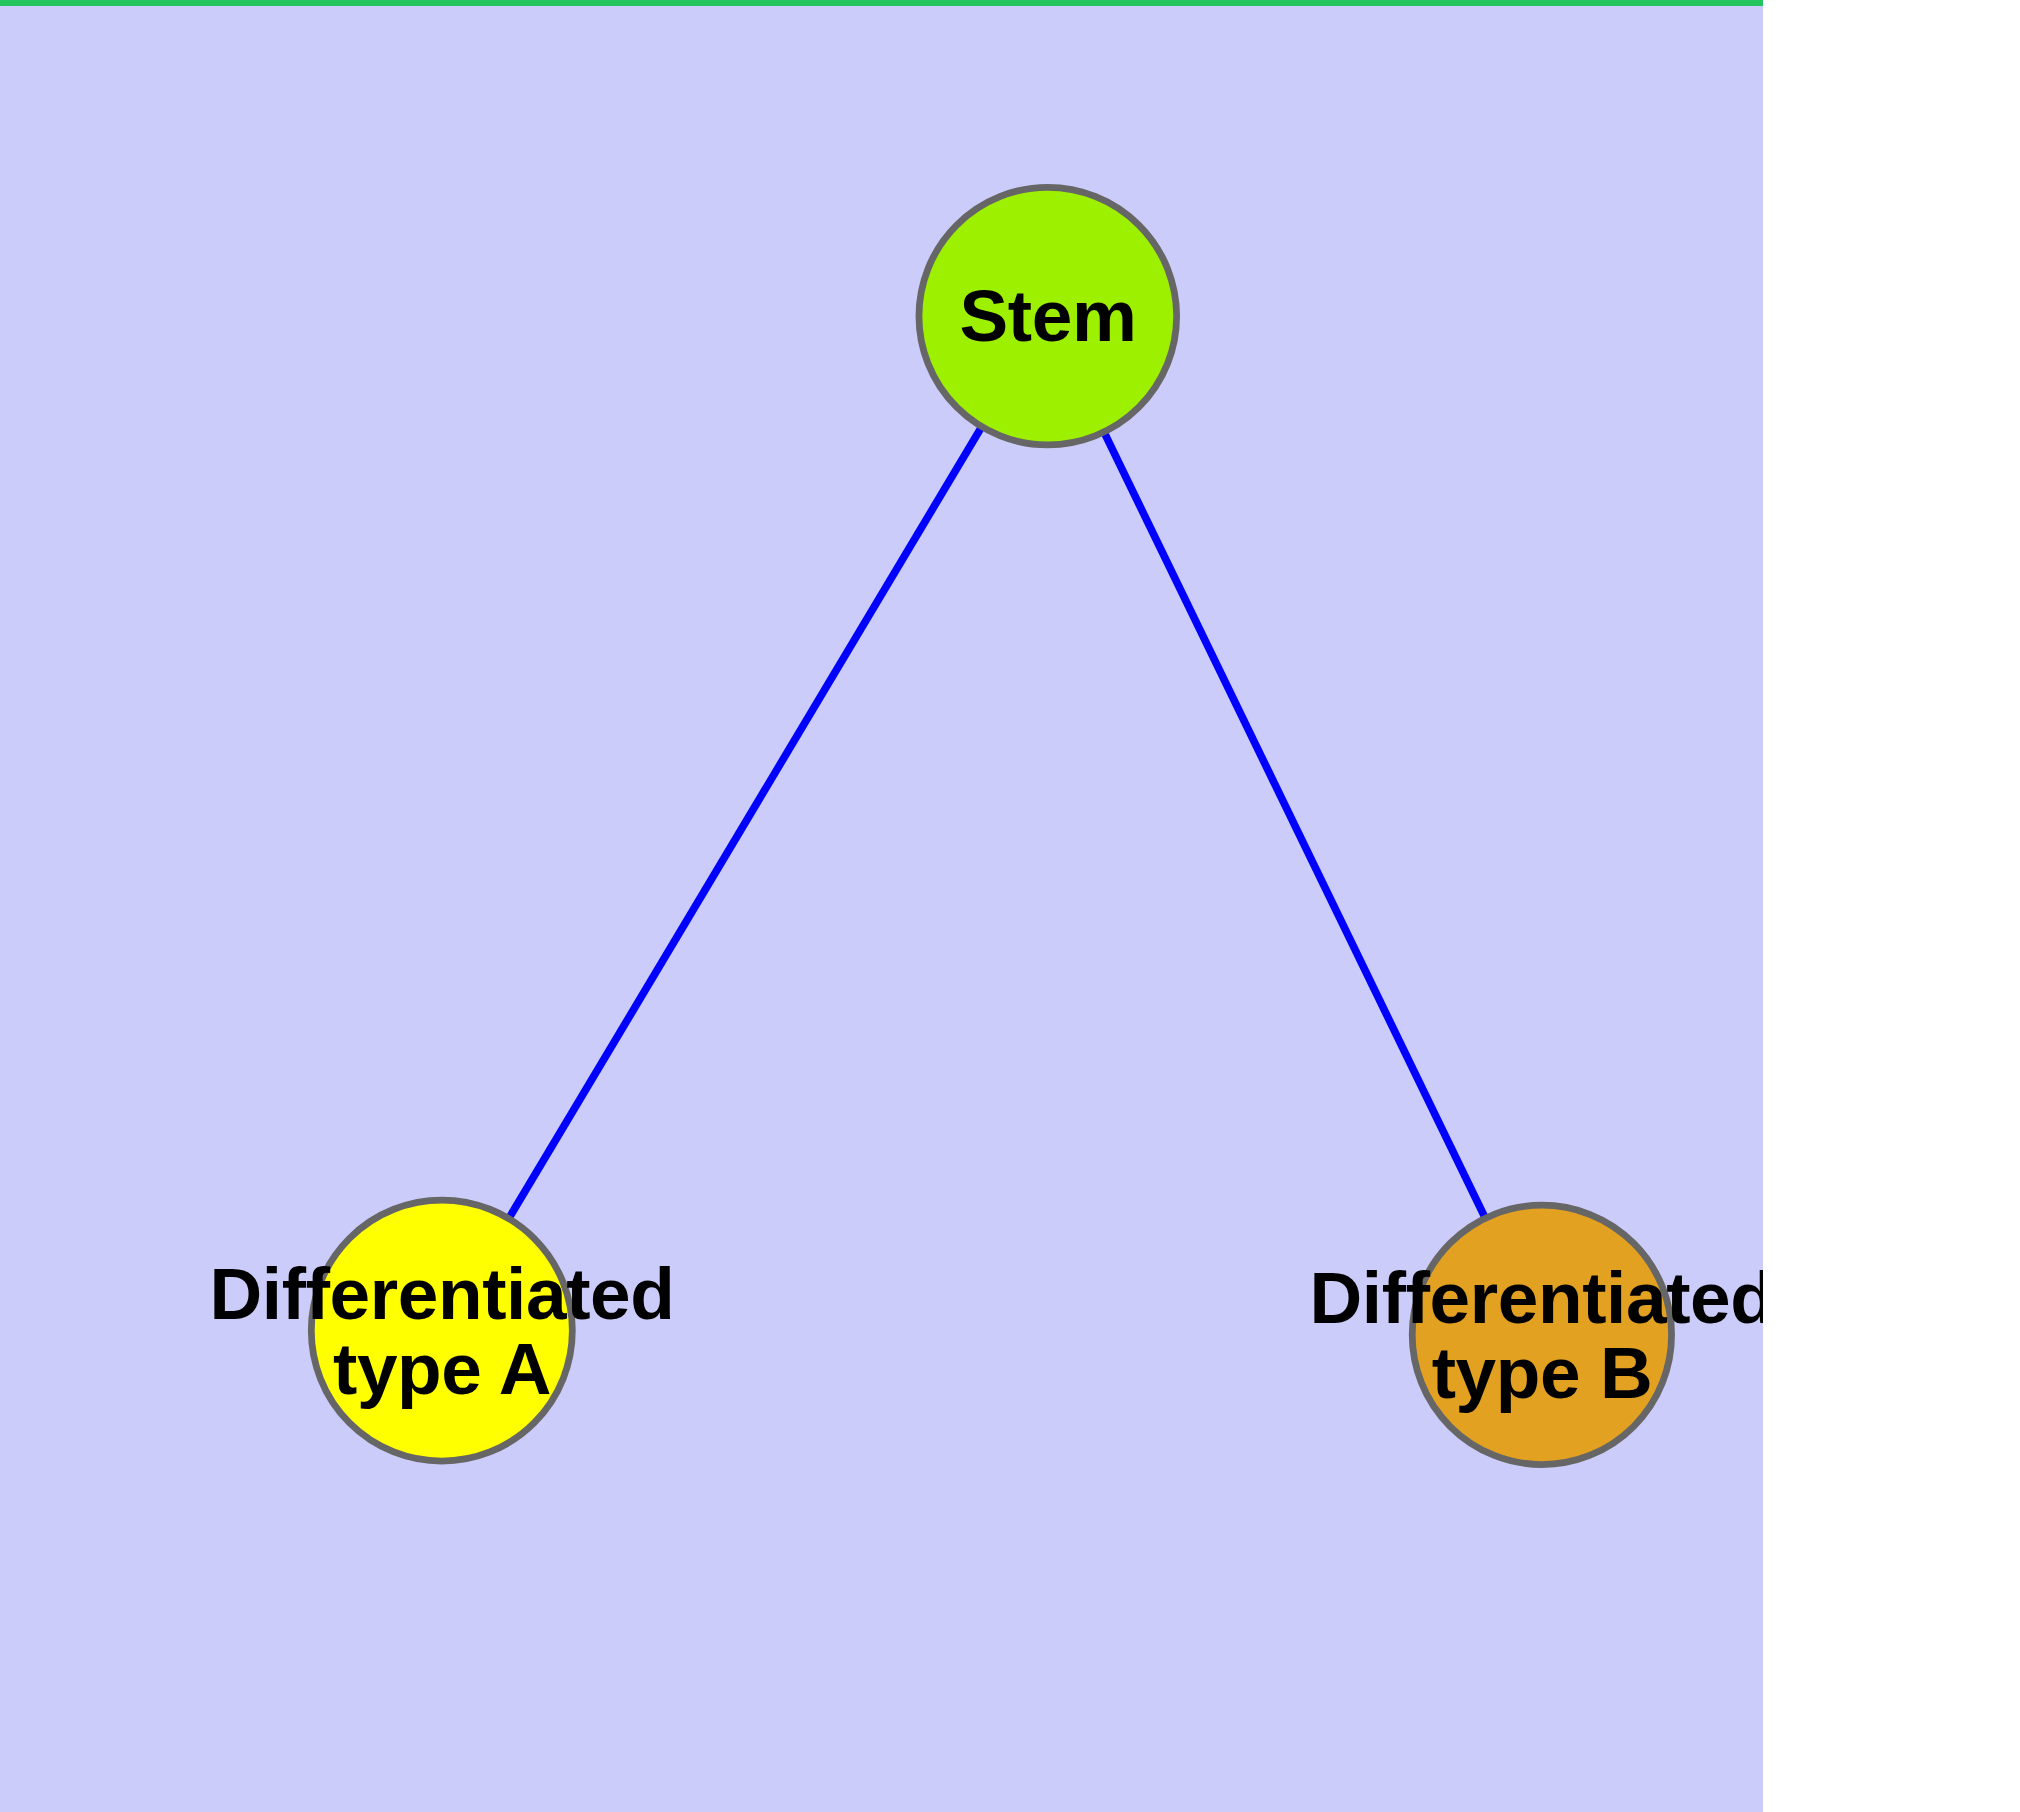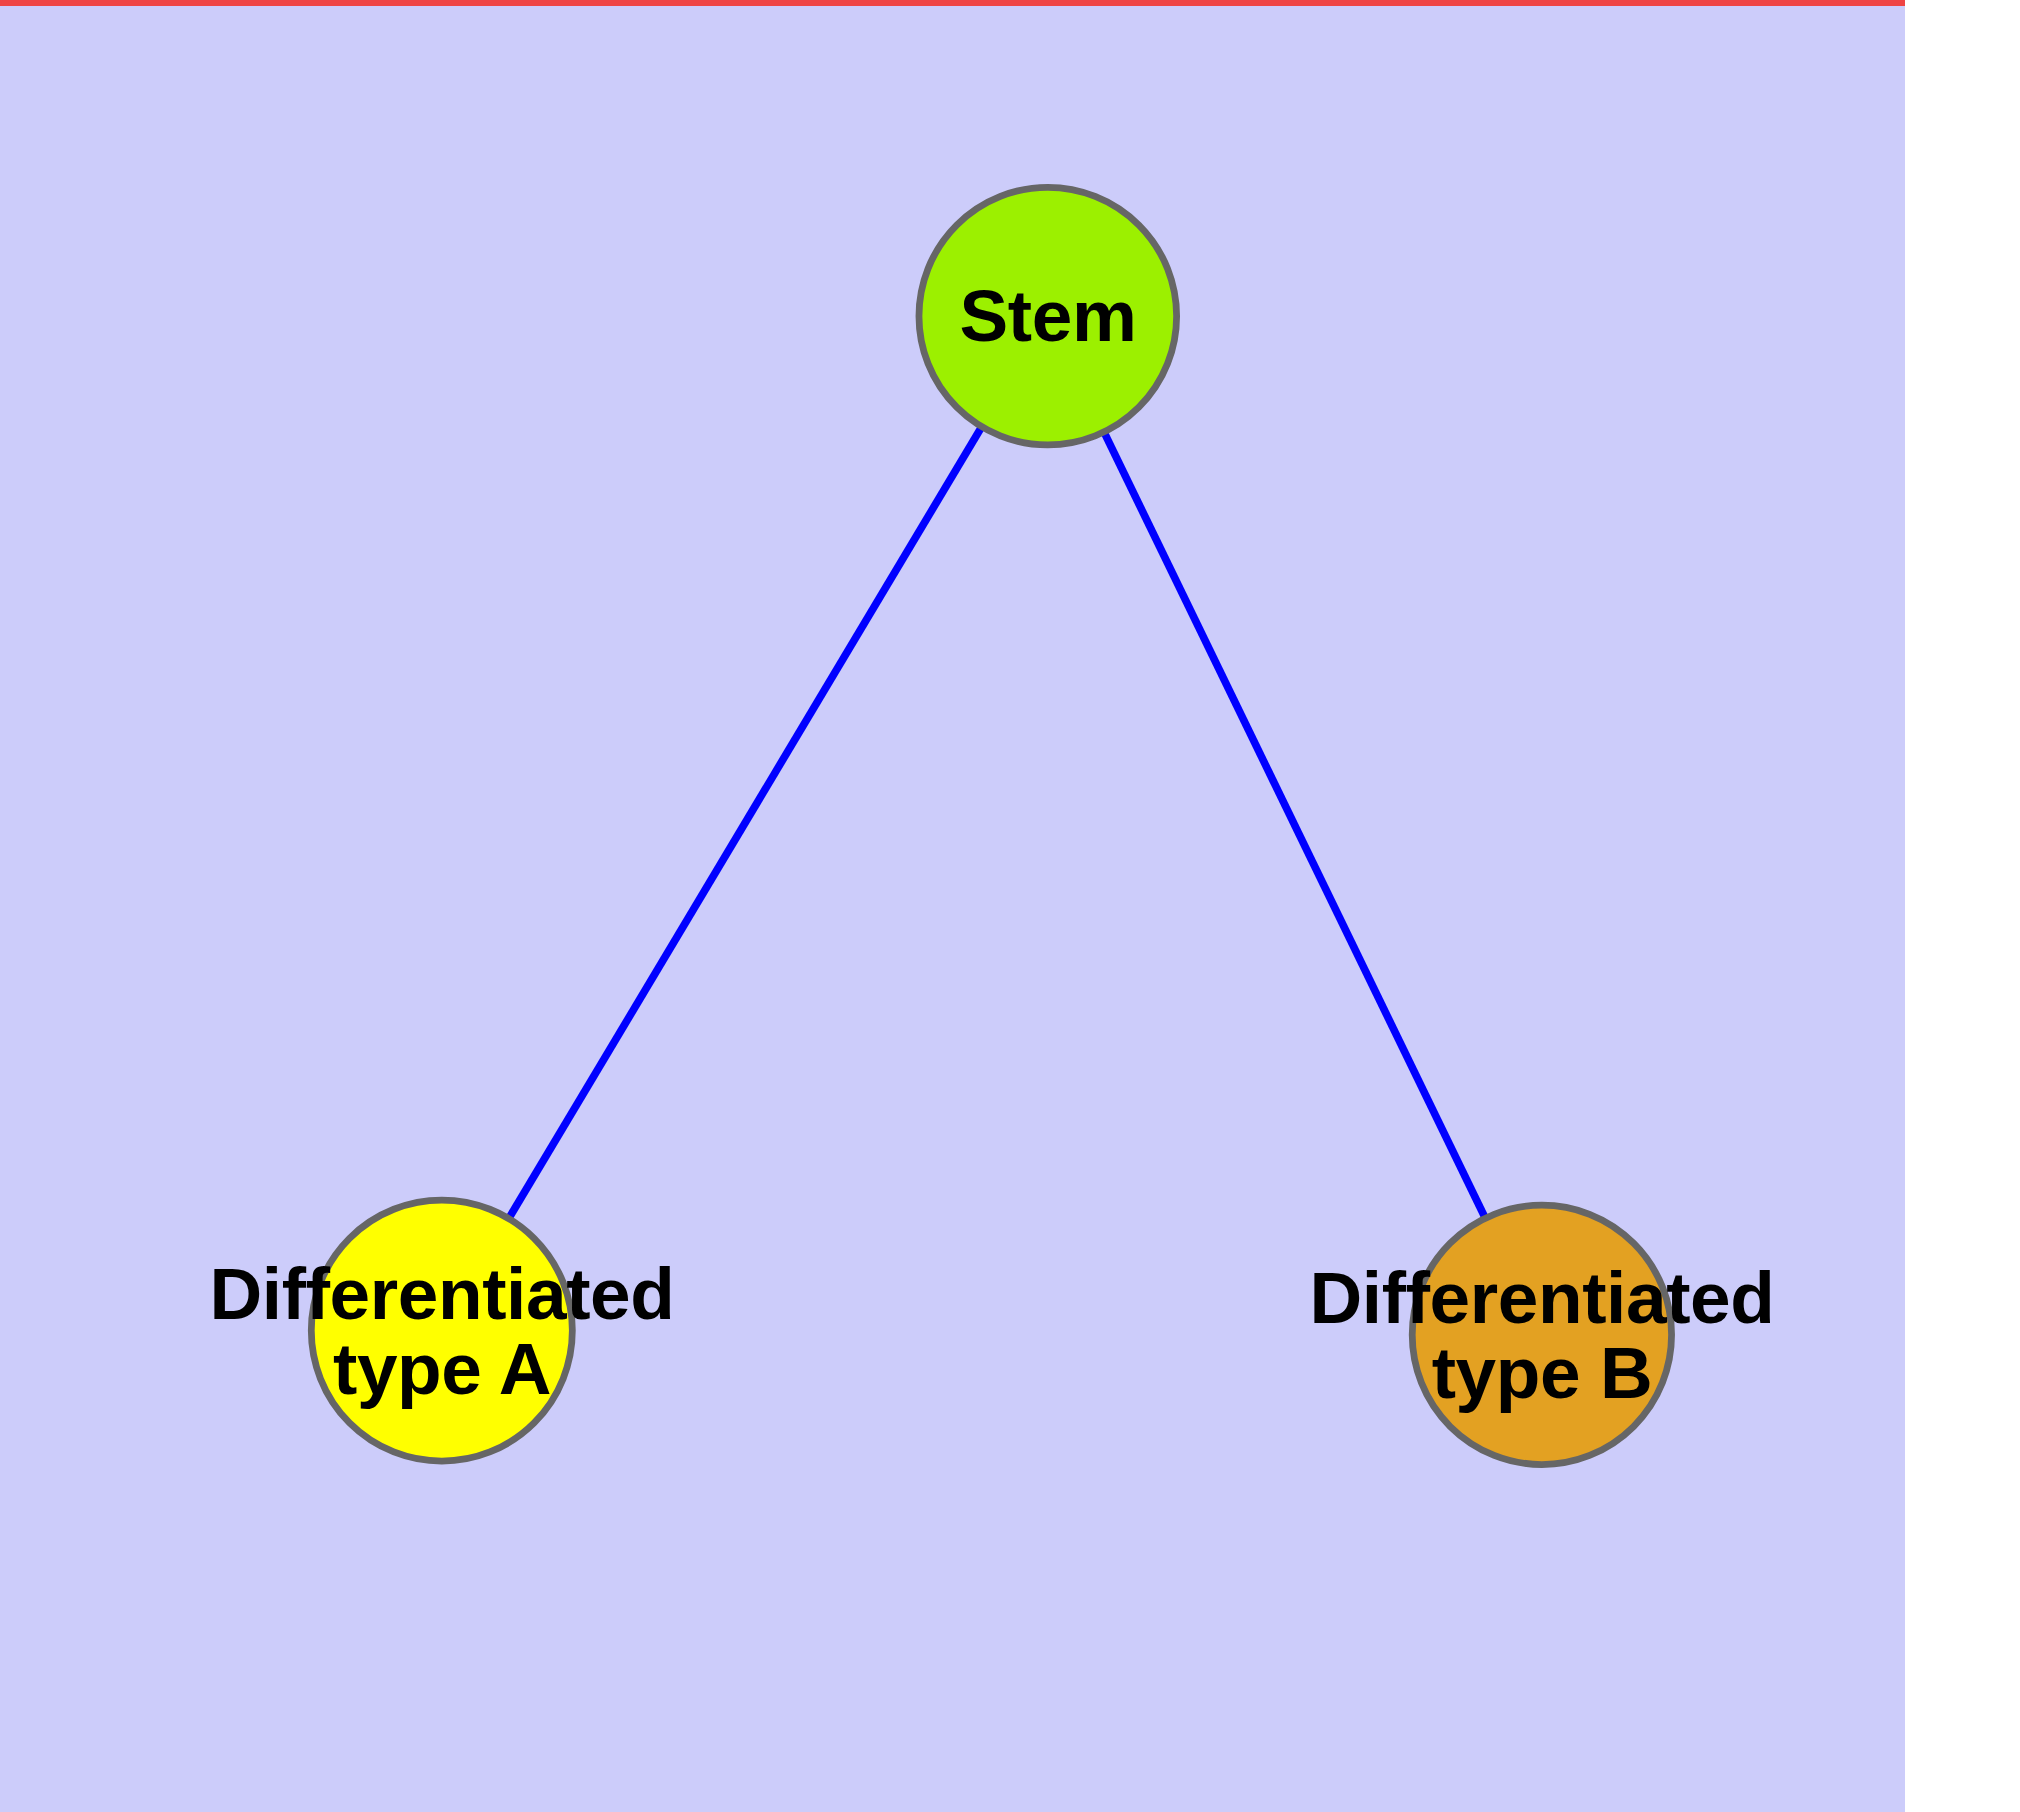--- a/index.html
+++ b/index.html
@@ -6,24 +6,24 @@
   html, body {
     margin: 0;
     padding: 0;
     background: #ffffff;
   }
   body {
     font-family: "Liberation Sans", sans-serif;
   }
   #canvas {
     position: relative;
-    width: 1905px;
+    width: 1763px;
     height: 1812px;
     overflow: hidden;
-    background: #ef4444;
+    background: #22c55e;
   }
   #plot-bg {
     position: absolute;
     left: 0;
     top: 6px;
     width: 2021px;
     height: 1806px;
     background: #ccccfa;
   }
   #graph-svg {

